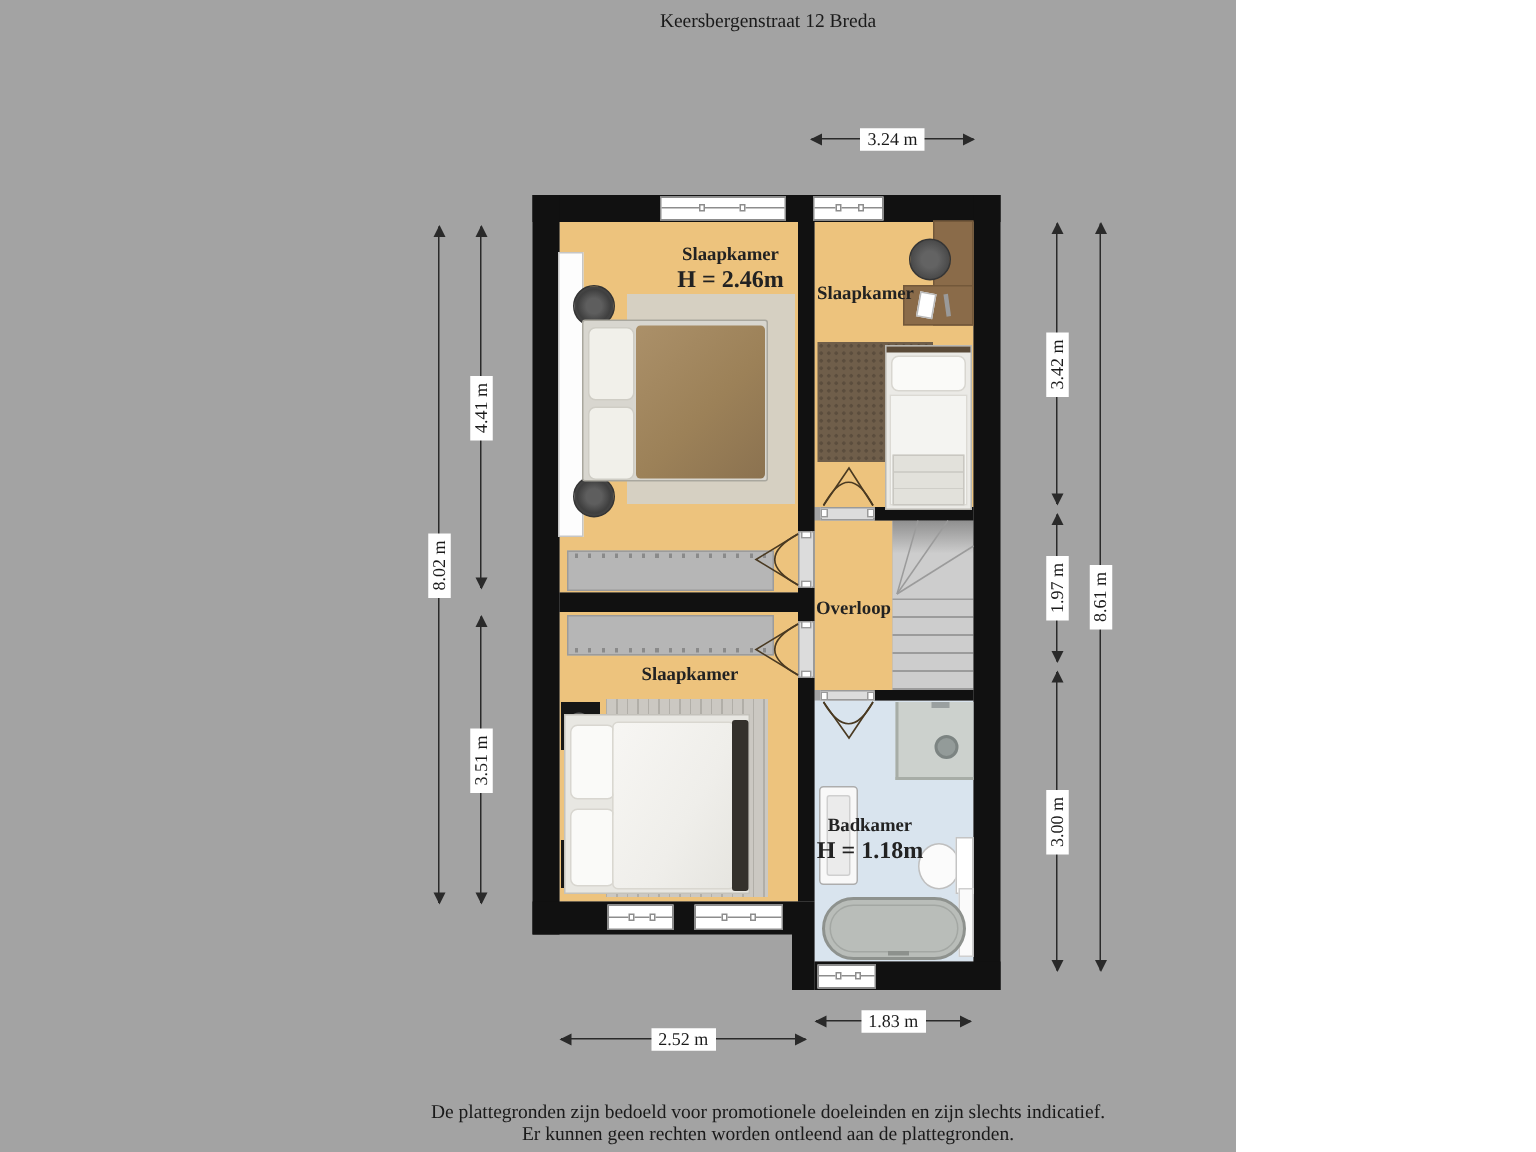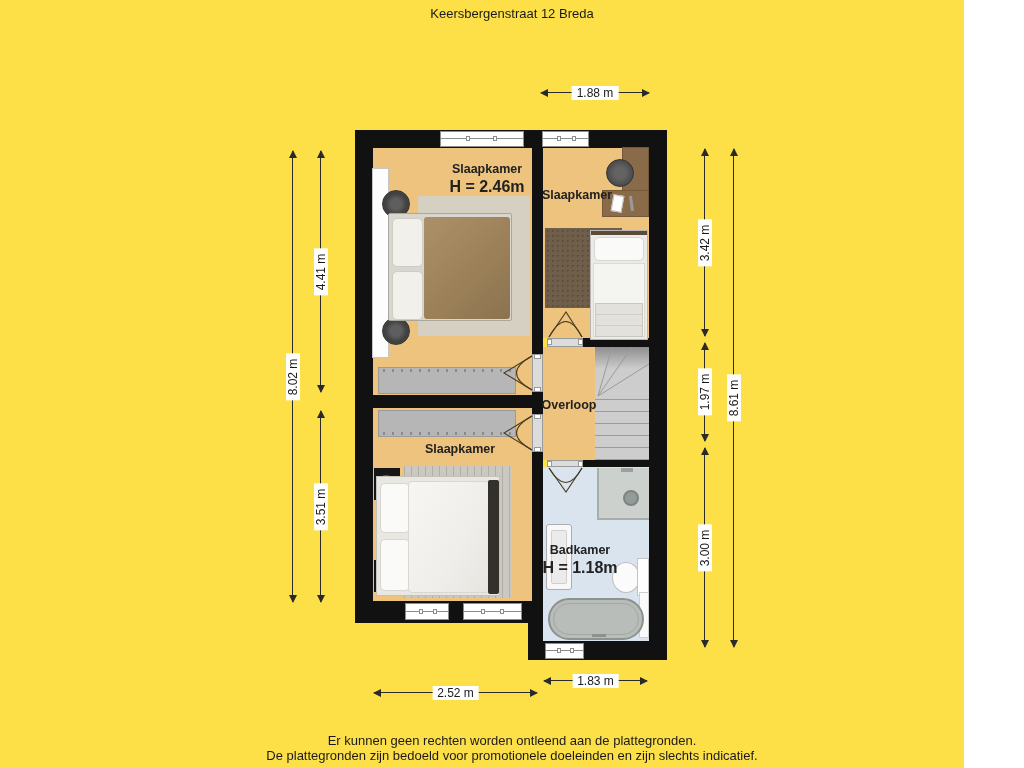--- a/index.html
+++ b/index.html
@@ -1,19 +1,19 @@
 <!DOCTYPE html>
 <html><head>
 <meta charset="utf-8">
 <style>
   * { margin:0; padding:0; box-sizing:border-box; }
   html,body { background:#ffffff; }
   #canvas {
-    position:relative; width:964px; height:768px; overflow:hidden;
-    font-family:Liberation Sans, sans-serif; background:#fde047; color:#1b1b1b;
+    position:relative; width:824px; height:768px; overflow:hidden;
+    font-family:Liberation Serif, serif; background:#a3a3a3; color:#1b1b1b;
   }
   .abs { position:absolute; }
 
   
   .title-block { left:0; top:6px; width:1024px; text-align:center; font-size:13px; line-height:15px; color:#1a1a1a; }
   .footer-block { left:0; top:733px; width:1024px; text-align:center; font-size:13px; line-height:15px; color:#1a1a1a; }
 
   
   .dim { position:absolute; }
   .dim .dline { position:absolute; background:#2a2a2a; }
@@ -117,21 +117,21 @@
 <div id="canvas">
 
   <div class="abs title-block">
     <div>Keersbergenstraat 12 Breda</div>
   </div>
 
   <div class="dim h" style="left:540px;top:86px;width:110px">
     <span class="dline"></span>
       <span class="ah a1"></span>
       <span class="ah a2"></span>
-    <span class="dlabel">1.88 m</span>
+    <span class="dlabel">3.24 m</span>
   </div>
 
   <div class="dim v" style="left:286px;top:150px;height:453px">
     <span class="dline"></span>
       <span class="ah a1"></span>
       <span class="ah a2"></span>
     <span class="dlabel">8.02 m</span>
   </div>
   <div class="dim v" style="left:314px;top:150px;height:243px">
     <span class="dline"></span>
@@ -330,17 +330,17 @@
     <div class="rlabel" style="left:132px;top:32px">Slaapkamer</div>
     <div class="rlabel small" style="left:132px;top:48px">H = 2.46m</div>
     <div class="rlabel" style="left:222px;top:58px">Slaapkamer</div>
     <div class="rlabel" style="left:105px;top:312px">Slaapkamer</div>
     <div class="rlabel" style="left:214px;top:268px">Overloop</div>
     <div class="rlabel" style="left:225px;top:413px">Badkamer</div>
     <div class="rlabel small" style="left:225px;top:429px">H = 1.18m</div>
   </div>
 
   <div class="abs footer-block">
+    <div>De plattegronden zijn bedoeld voor promotionele doeleinden en zijn slechts indicatief.</div>
     <div>Er kunnen geen rechten worden ontleend aan de plattegronden.</div>
-    <div>De plattegronden zijn bedoeld voor promotionele doeleinden en zijn slechts indicatief.</div>
   </div>
 
 </div>
 
 </body></html>

